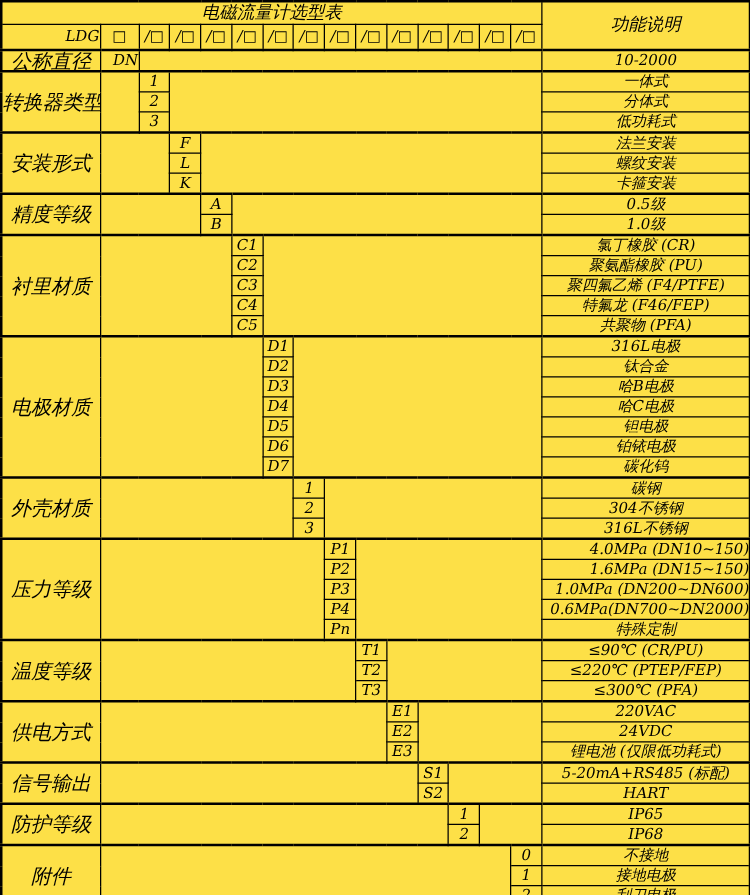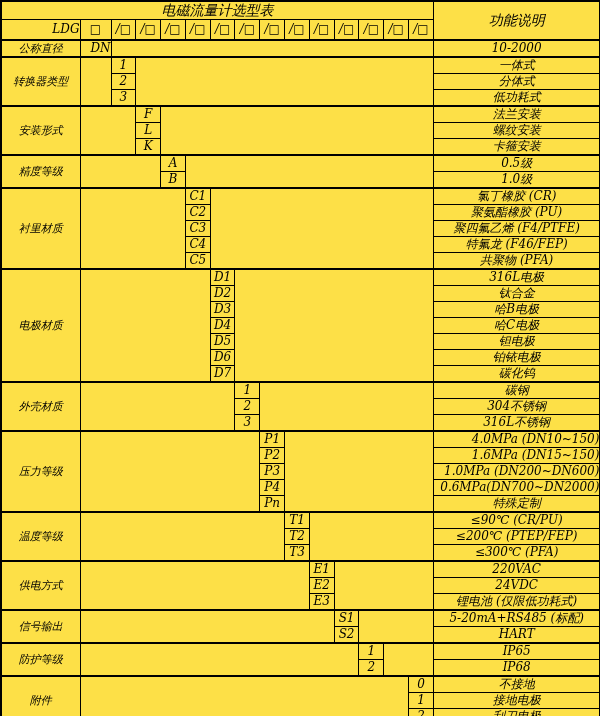--- a/index.html
+++ b/index.html
@@ -15,21 +15,21 @@
     color:#000;
     text-align:center;
     white-space:nowrap;
     overflow:hidden;
   }
   tr.title-row td{height:17px;line-height:17px;font-size:14px;}
   tr.model-row td{height:19px;line-height:19px;}
   td.gt{border-top:2px solid #000;}
   td.left{text-align:right;padding-left:3px;}
   td.fn-header{font-size:14px;}
-  td.label-cell{font-size:11px;}
+  td.label-cell{font-size:16px;}
   td.slot-cell{font-size:12px;letter-spacing:0;}
 </style>
 </head>
 <body>
 
 <div id="page">
   <table id="sel-table">
     <colgroup id="cols">
         <col style="width: 79px;">
         <col style="width: 31px;">
@@ -211,21 +211,21 @@
         </tr>
         <tr>
           <td class="label-cell gt" rowspan="3">温度等级</td>
           <td class="gt" colspan="8" rowspan="3"></td>
           <td class="gt">T1</td>
           <td class="gt" colspan="5" rowspan="3"></td>
           <td class=" gt">≤90℃ (CR/PU)</td>
         </tr>
         <tr>
           <td>T2</td>
-          <td>≤200℃ (PTEP/FEP)</td>
+          <td>≤220℃ (PTEP/FEP)</td>
         </tr>
         <tr>
           <td>T3</td>
           <td>≤300℃ (PFA)</td>
         </tr>
         <tr>
           <td class="label-cell gt" rowspan="3">供电方式</td>
           <td class="gt" colspan="9" rowspan="3"></td>
           <td class="gt">E1</td>
           <td class="gt" colspan="4" rowspan="3"></td>

